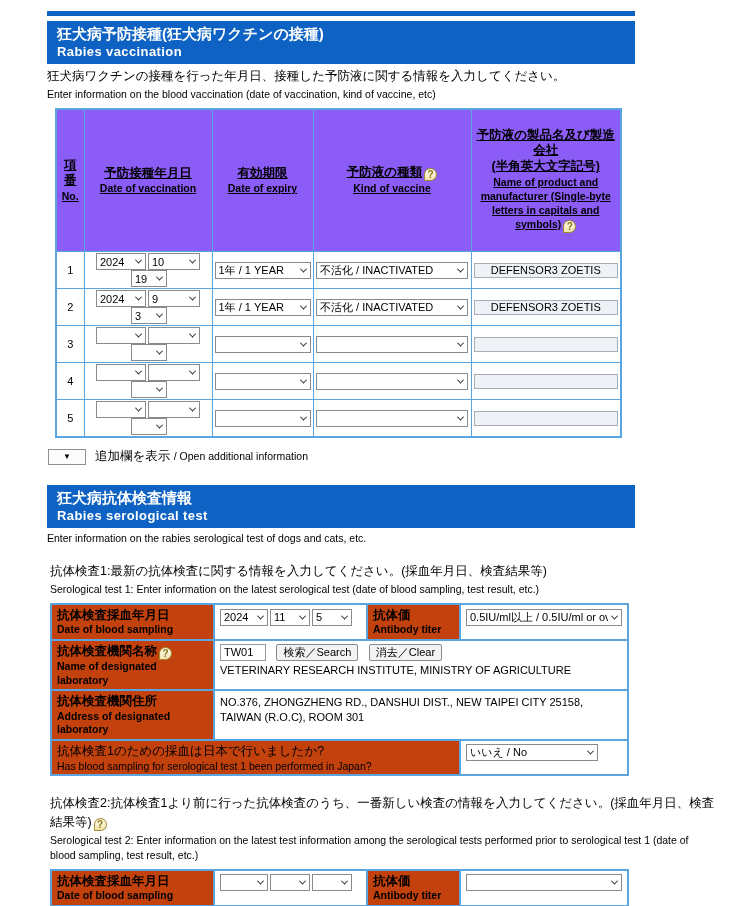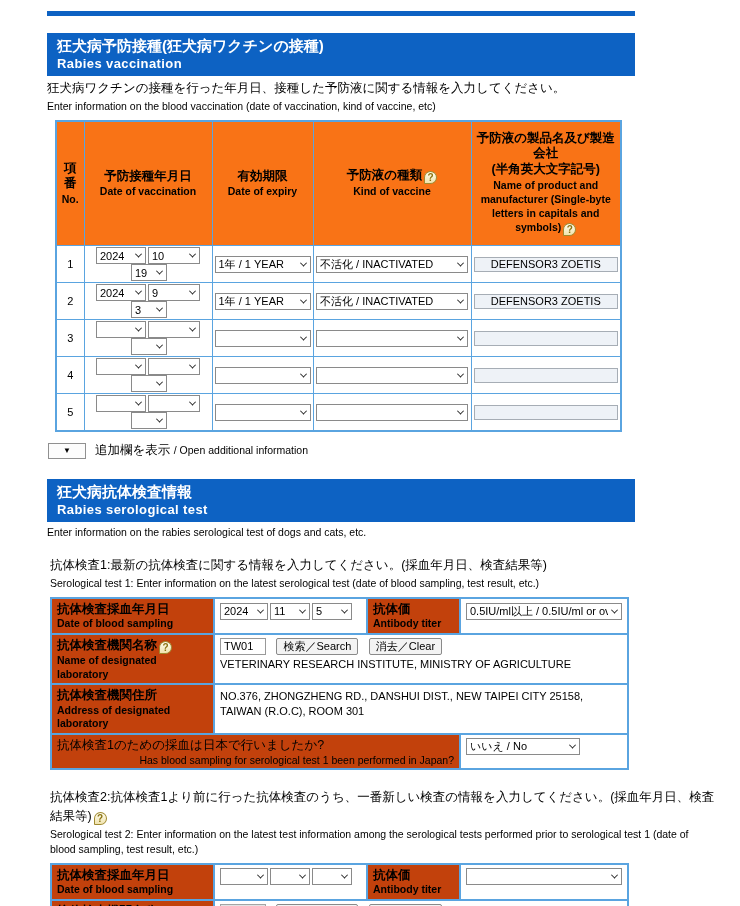--- a/index.html
+++ b/index.html
@@ -1,21 +1,21 @@
 <!DOCTYPE html>
 <html><head>
 <meta charset="utf-8">
 <style>
   * { margin:0; padding:0; box-sizing:border-box; }
   html,body { width:740px; height:906px; background:#fff; overflow:hidden;
     font-family:"Liberation Sans","DejaVu Sans",sans-serif; color:#000; }
 
   .top-rule { margin:11px 0 0 47px; width:588px; height:5px; background:#0d62c3; }
 
-  .sec-header { margin-left:47px; width:588px; background:#0d62c3; color:#fff; padding:4px 10px 5px; margin-top:17px; }
+  .sec-header { margin-left:47px; width:588px; background:#0d62c3; color:#fff; padding:4px 10px 5px; margin-top:5px; }
   .sec-header .ja { font-size:15px; font-weight:bold; line-height:1.25; }
   .sec-header .en { font-size:13px; font-weight:bold; letter-spacing:.4px; }
 
   .instr { margin-left:47px; margin-top:4px; }
   .instr .ja { font-size:12.5px; }
   .instr .en { font-size:10.5px; margin-top:3px; }
 
   
   .help { display:inline-block; width:13px; height:13px; margin-left:2px; vertical-align:-2px;
     border-radius:7px 7px 7px 1px; background:linear-gradient(#fffdf0,#f0e3ae);
@@ -32,21 +32,21 @@
 
   
   .tinput { display:inline-block; background:#eef2f7; border:1px solid #a6adb5; height:15px;
     font-size:11px; padding:0 3px; line-height:13px; overflow:hidden; white-space:nowrap;
     vertical-align:middle; }
 
   
   table.vac { border-collapse:collapse; margin:8px 0 0 55px; table-layout:fixed; }
   table.vac, .vac th, .vac td { border:1px solid #5aa4e0; }
   table.vac { border:2px solid #5aa4e0; }
-  .vac th { background:#f97316; text-align:center; vertical-align:middle; padding:9px 2px; font-weight:bold; }
+  .vac th { background:#8b5cf6; text-align:center; vertical-align:middle; padding:18px 2px; font-weight:bold;text-decoration:underline; }
   .vac th .ja { font-size:12.5px; line-height:1.25; }
   .vac th .en { font-size:10.5px; line-height:1.35; }
   .vac td { height:18px; padding:1px 2px; font-size:11px; text-align:center; vertical-align:middle; }
   .vac td.product { text-align:center; }
   .w-year{width:50px;} .w-mon{width:52px;} .w-day{width:36px;}
   .w-exp{width:96px;} .w-kind{width:152px;} .w-prod{width:144px;}
 
   
   .toggle { margin:10px 0 0 48px; display:flex; align-items:center; }
   .toggle-btn { width:38px; height:16px; background:#fcfcfc; border:1px solid #909090;
@@ -63,28 +63,28 @@
   
   table.sero { border-collapse:collapse; margin-left:50px; width:577px; table-layout:fixed; }
   .sero td { border:2px solid #5aa4e0; padding:2px 5px; vertical-align:top; }
   .label-cell { background:#c2410c; }
   .lbl-ja { font-size:12.5px; font-weight:bold; line-height:1.3; }
   .lbl-en { font-size:10.5px; font-weight:bold; line-height:1.3; }
   .val-mid { vertical-align:middle; }
   .row-tall td { height:48px; }
   .sero .free-text { font-size:11px; line-height:1.35; margin-top:2px; }
   .q-ja { font-size:12.5px; line-height:1.4; }
-  .q-en { font-size:10.5px;text-align:right; }
+  .q-en { font-size:10.5px; }
   .code-input { display:inline-block; width:46px; height:17px; border:1px solid #999; background:#fff;
     font-size:11px; padding:0 3px; line-height:15px; vertical-align:middle; }
   .code-input.disabled { background:#e3e3e3; border-color:#a5a5a5; }
   .btn { display:inline-block; background:#f3f3f3; border:1px solid #8a8a8a; border-radius:2px;
     font-size:11px; padding:0 6px; height:17px; line-height:15px; margin-left:6px; vertical-align:middle; }
   .sw-y{width:48px;} .sw-m{width:40px;} .sw-d{width:40px;}
-  .sw-titer{width:100%;} .sw-ans{width:114px;}
+  .sw-titer{width:100%;} .sw-ans{width:132px;}
   .gap2{margin-left:2px;}
 </style>
 </head>
 <body>
 
 <div class="top-rule"></div>
 
 <div class="sec-header">
   <div class="ja">狂犬病予防接種(狂犬病ワクチンの接種)</div>
   <div class="en">Rabies vaccination</div>

